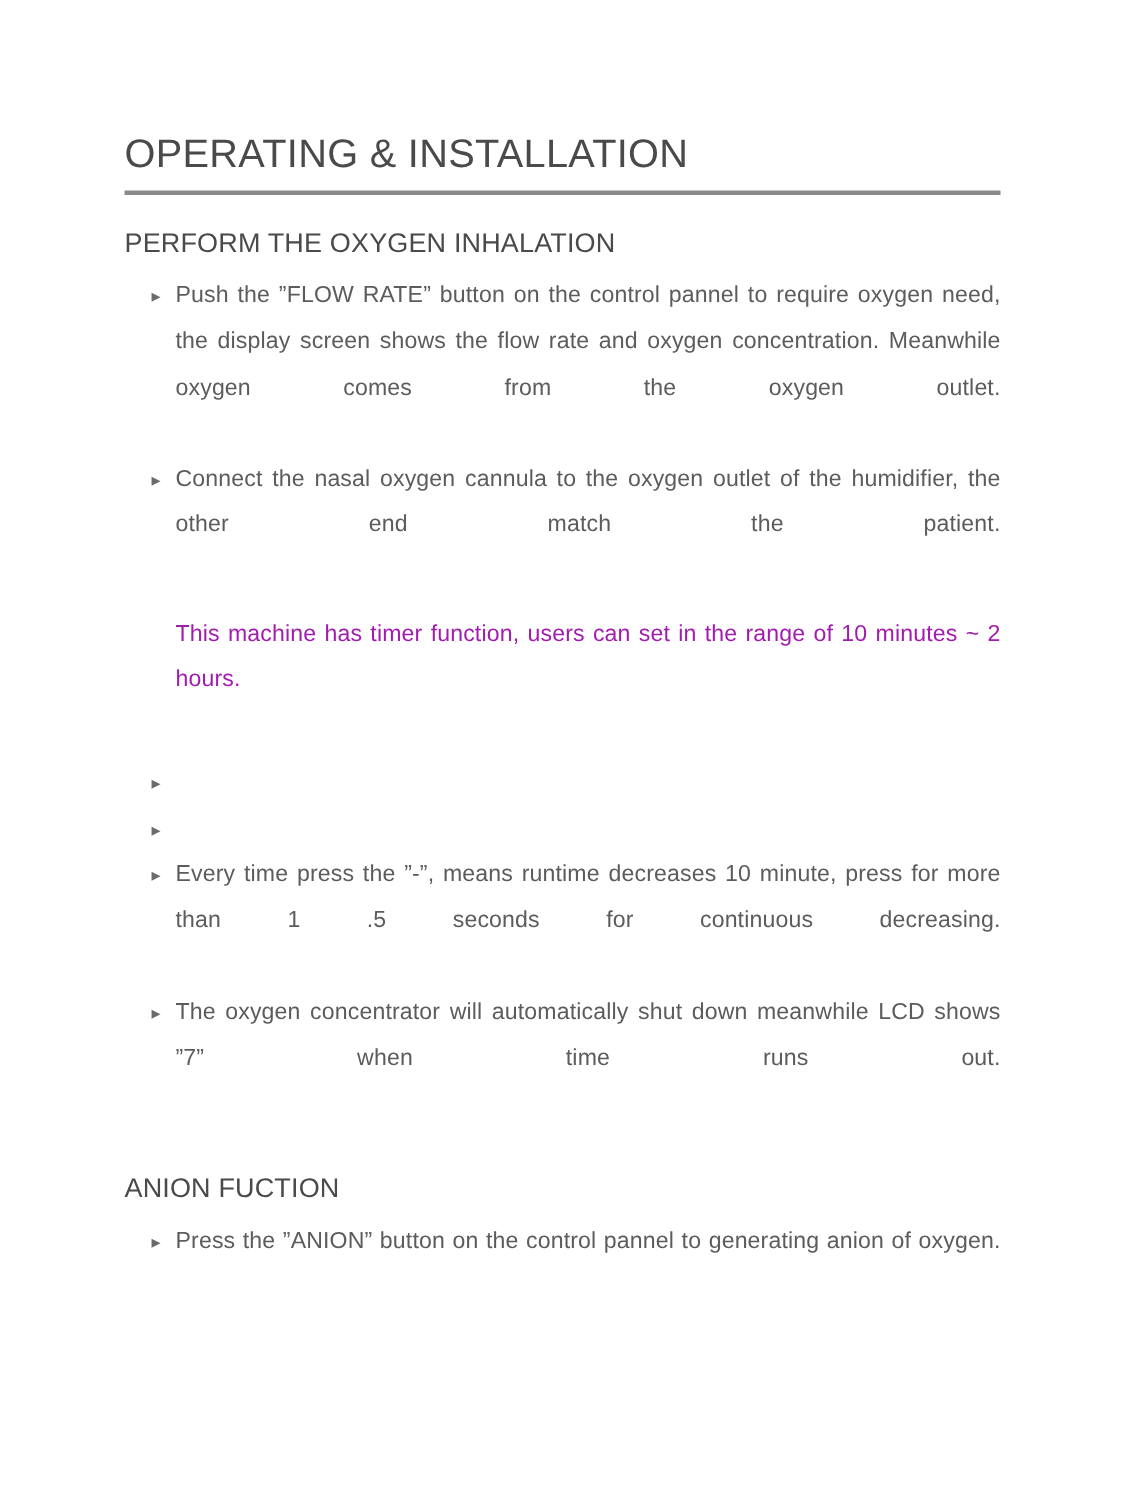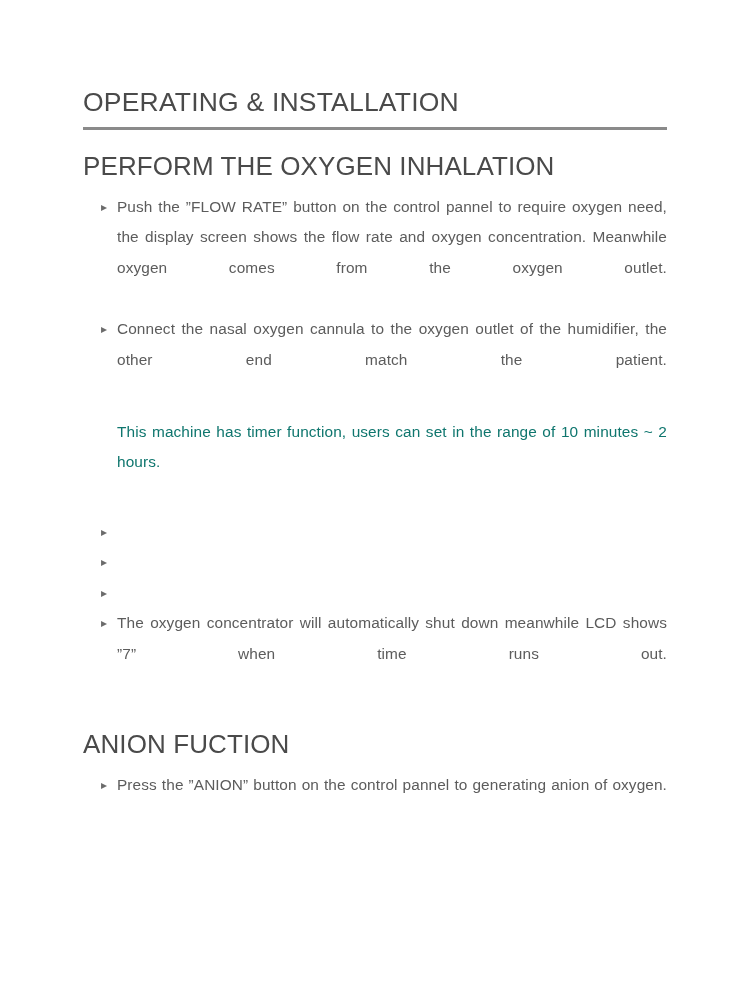--- a/index.html
+++ b/index.html
@@ -39,21 +39,21 @@
     height: 3px;
     background: #8a8a8a;
     margin: 9px 0 0 0;
   }
 
   .section {
     margin: 0;
   }
 
   .section-heading {
-    font-size: 26px;
+    font-size: 18px;
     font-weight: 400;
     color: #4a4a4a;
     letter-spacing: 0.1px;
     line-height: 1.15;
     margin: 0;
     white-space: nowrap;
   }
 
   .s1-heading  { margin-top: 22px; }
   .s2-heading  { margin-top: 31px; }
@@ -83,21 +83,21 @@
     top: 0;
     font-size: 12px;
     line-height: 30.6px;
     color: #6b6b6b;
   }
 
   .plain-para {
     margin: 0;
     padding-left: 34px;
     font-size: 15.4px;
-    color: #0f766e;
+    color: #a21caf;
     line-height: 30.6px;
     text-align: justify;
     text-justify: inter-word;
     letter-spacing: 0.1px;
   }
 
   .list-after-heading { margin-top: 10px; }
   .para-after-heading { margin-top: 11px; }
   .list-after-para    { margin-top: 8px; }
 
@@ -139,20 +139,21 @@
 
     <ul class="bullet-list list-after-para">
       <li class="bullet-item">
         <span class="bullet-mark">▸</span>
       </li>
       <li class="bullet-item">
         <span class="bullet-mark">▸</span>
       </li>
       <li class="bullet-item">
         <span class="bullet-mark">▸</span>
+        <span>Every time press the ”-”, means runtime decreases 10 minute, press for more than 1 .5 seconds for continuous decreasing.</span>
       </li>
       <li class="bullet-item">
         <span class="bullet-mark">▸</span>
         <span>The oxygen concentrator will automatically shut down meanwhile LCD shows ”7” when time  runs  out.</span>
       </li>
     </ul>
   </div>
 
   <div class="section">
     <h2 class="section-heading s3-heading">ANION FUCTION</h2>

